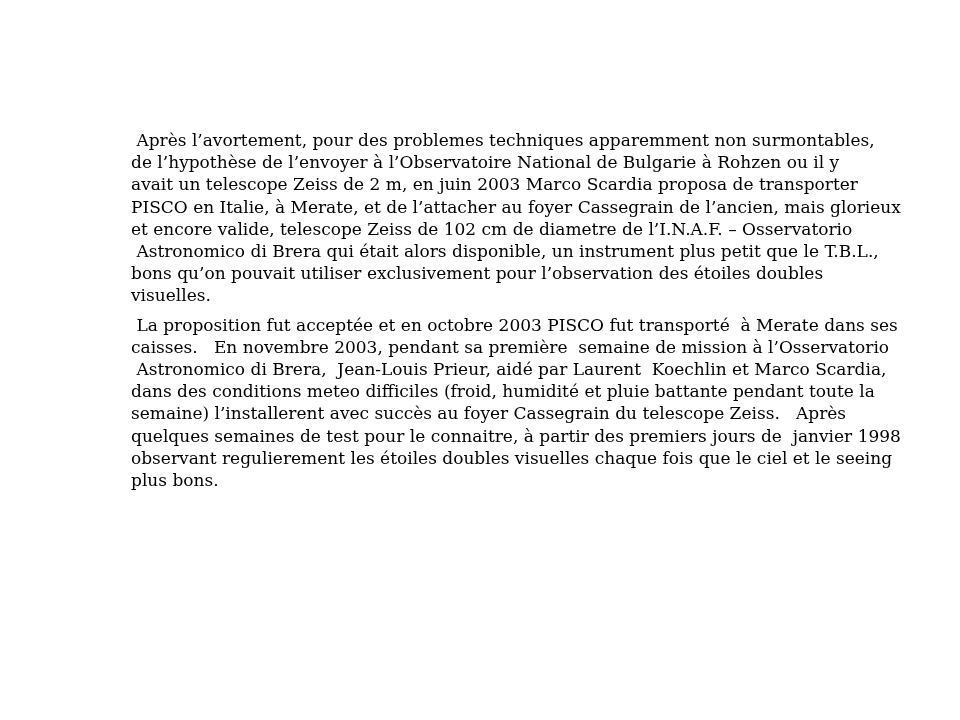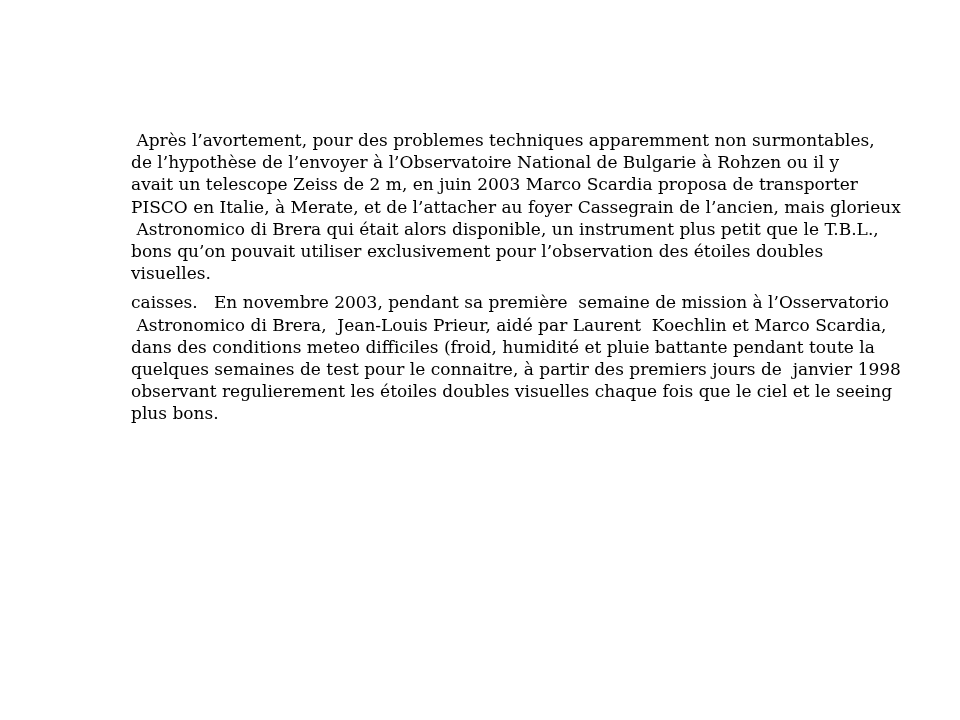--- a/index.html
+++ b/index.html
@@ -35,28 +35,31 @@
 <body>
 
 <div class="page">
   <div class="text-block">
 
     <div class="paragraph">
       <div class="line"> Après l’avortement, pour des problemes techniques apparemment non surmontables,</div>
       <div class="line">de l’hypothèse de l’envoyer à l’Observatoire National de Bulgarie à Rohzen ou il y</div>
       <div class="line">avait un telescope Zeiss de 2 m, en juin 2003 Marco Scardia proposa de transporter</div>
       <div class="line">PISCO en Italie, à Merate, et de l’attacher au foyer Cassegrain de l’ancien, mais glorieux</div>
+      <div class="line">et encore valide, telescope Zeiss de 102 cm de diametre de l’I.N.A.F. – Osservatorio</div>
       <div class="line"> Astronomico di Brera qui était alors disponible, un instrument plus petit que le T.B.L.,</div>
       <div class="line">bons qu’on pouvait utiliser exclusivement pour l’observation des étoiles doubles</div>
       <div class="line">visuelles.</div>
     </div>
 
     <div class="paragraph">
+      <div class="line"> La proposition fut acceptée et en octobre 2003 PISCO fut transporté  à Merate dans ses</div>
       <div class="line">caisses.   En novembre 2003, pendant sa première  semaine de mission à l’Osservatorio</div>
       <div class="line"> Astronomico di Brera,  Jean-Louis Prieur, aidé par Laurent  Koechlin et Marco Scardia,</div>
       <div class="line">dans des conditions meteo difficiles (froid, humidité et pluie battante pendant toute la</div>
+      <div class="line">semaine) l’installerent avec succès au foyer Cassegrain du telescope Zeiss.   Après</div>
       <div class="line">quelques semaines de test pour le connaitre, à partir des premiers jours de  janvier 1998</div>
       <div class="line">observant regulierement les étoiles doubles visuelles chaque fois que le ciel et le seeing</div>
       <div class="line">plus bons.</div>
     </div>
 
   </div>
 </div>
 
 </body></html>

